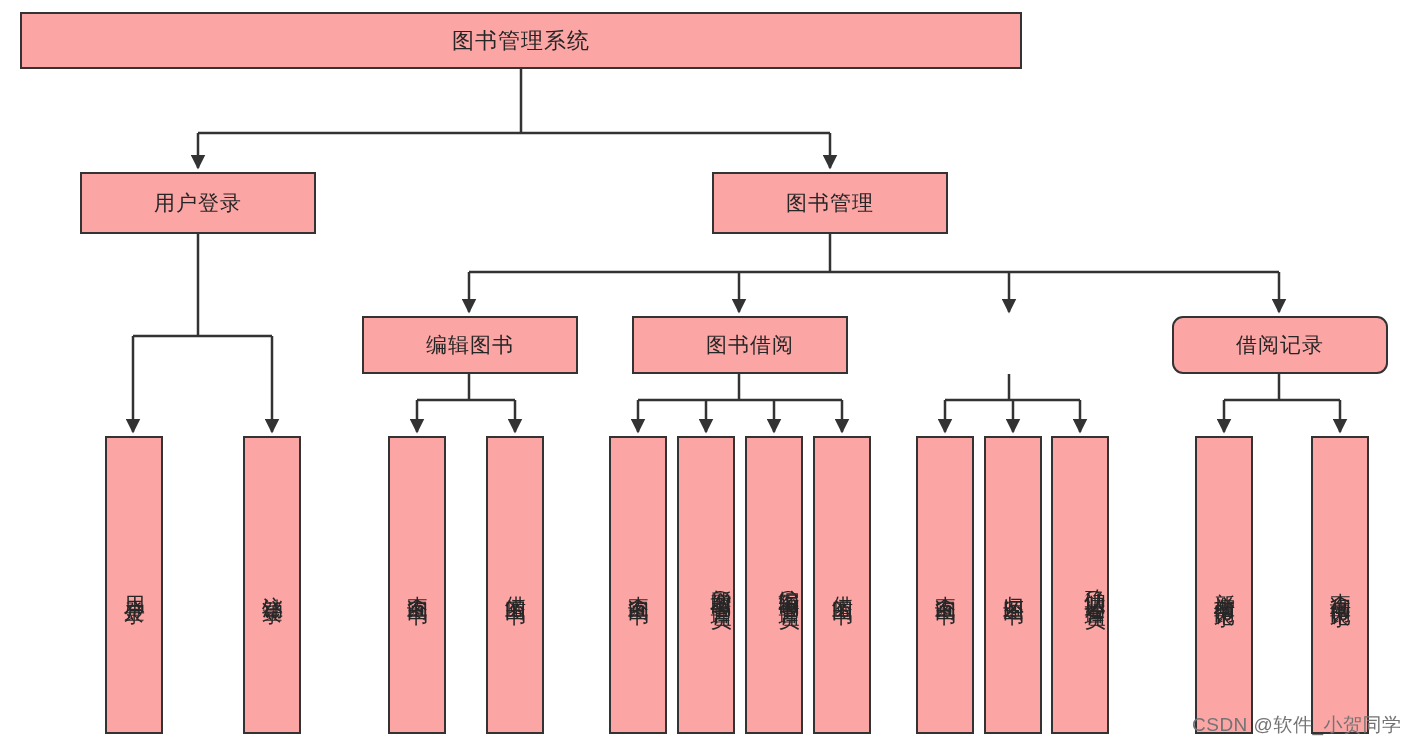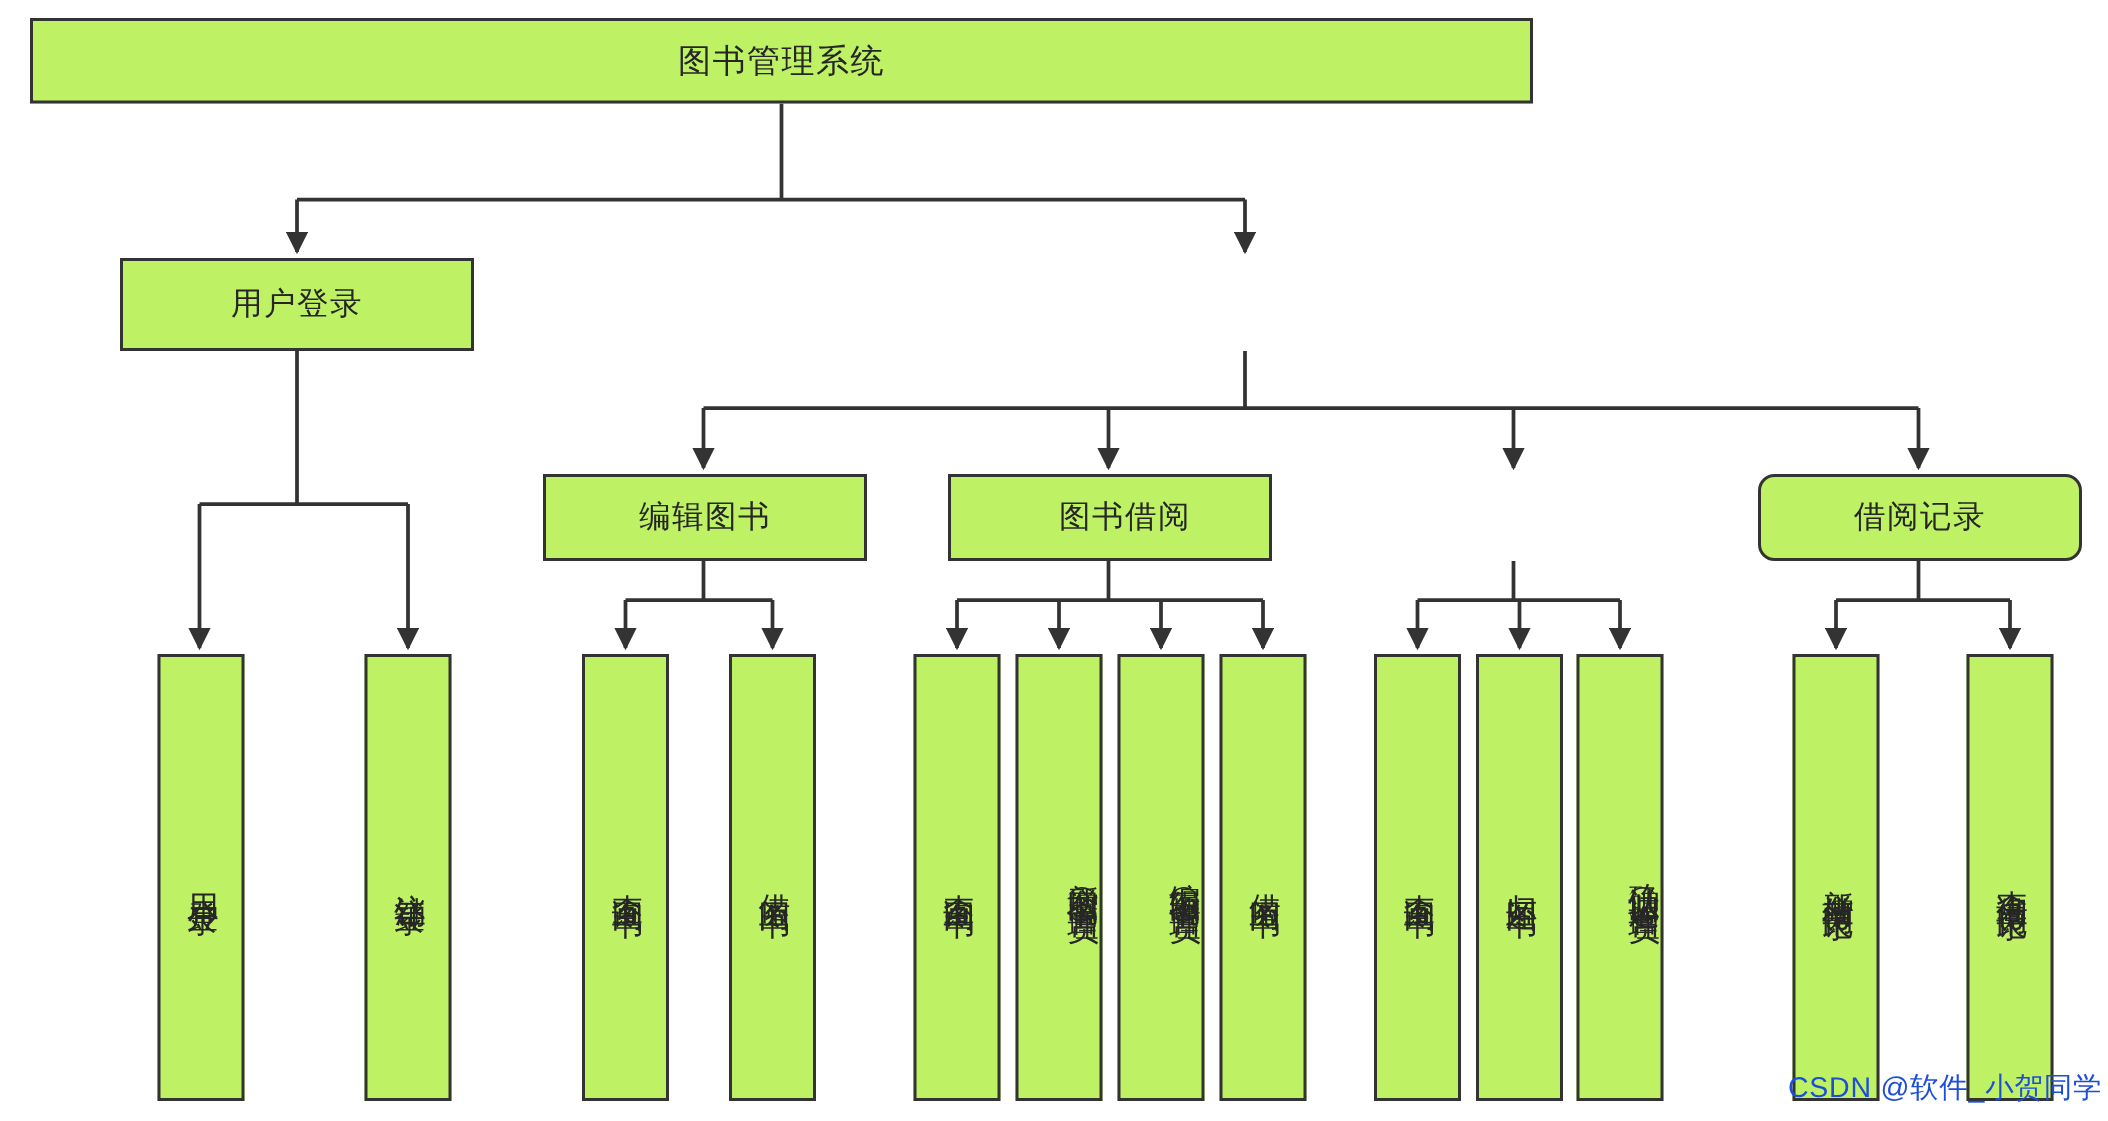--- a/index.html
+++ b/index.html
@@ -23,21 +23,21 @@
     left: 0;
     top: 0;
     width: 1405px;
     height: 747px;
     pointer-events: none;
   }
   .node {
     position: absolute;
     box-sizing: border-box;
     border: 2px solid #333333;
-    background: #bef264;
+    background: #fca5a5;
     color: #262626;
     display: flex;
     align-items: center;
     justify-content: center;
     text-align: center;
     line-height: 1.18;
   }
   .node.horizontal {
     font-size: 21px;
     letter-spacing: 1px;
@@ -52,21 +52,21 @@
   }
   .node.vertical.centered {
     align-items: center;
   }
   .node.root {
     font-size: 22px;
     letter-spacing: 1px;
   }
   .watermark {
     position: absolute;
-    color: #1d4ed8;
+    color: #737373;
     font-size: 19px;
     white-space: nowrap;
     letter-spacing: 0.5px;
     pointer-events: none;
   }
 </style>
 </head>
 <body>
 
 <div id="canvas">
@@ -119,20 +119,21 @@
       <path d="M 1224 400 L 1224 432" marker-end="url(#arrow)"></path>
       <path d="M 1340 400 L 1340 432" marker-end="url(#arrow)"></path>
 
     </g>
   </svg>
 
   <div class="node horizontal root" style="left:20px; top:12px; width:1002px; height:57px;">图书管理系统</div>
 
   <div class="node horizontal" style="left:80px; top:172px; width:236px; height:62px;">用户登录</div>
 
+  <div class="node horizontal" style="left:712px; top:172px; width:236px; height:62px;">图书管理</div>
 
   <div class="node horizontal" style="left:362px; top:316px; width:216px; height:58px;">编辑图书</div>
 
   <div class="node horizontal" style="left:632px; top:316px; width:216px; height:58px;padding-left:20px;">图书借阅</div>
 
 
   <div class="node horizontal" style="left:1172px; top:316px; width:216px; height:58px;border-radius:11px;">借阅记录</div>
 
   <div class="node vertical centered" style="left:105px; top:436px; width:58px; height:298px;">用户登录</div>
 

